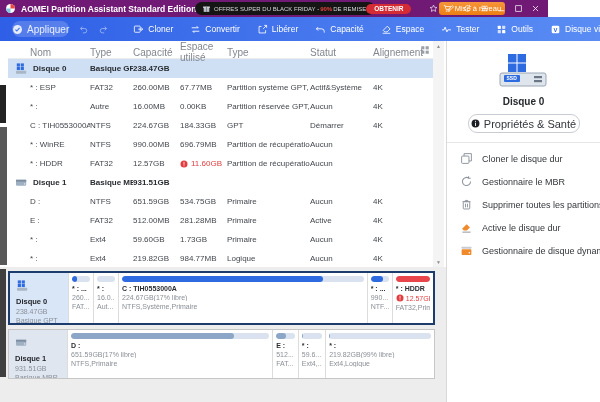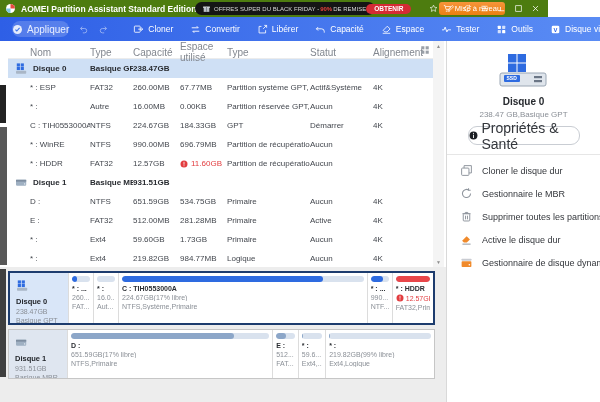--- a/index.html
+++ b/index.html
@@ -2,21 +2,21 @@
 <html><head>
 <meta charset="utf-8">
 <style>
   html,body{margin:0;padding:0;background:#666;}
   .app{position:relative;width:600px;height:402px;background:#fff;overflow:hidden;
        font-family:"Liberation Sans",sans-serif;-webkit-font-smoothing:antialiased;}
   .icn{display:inline-block;flex:none;}
   .icn svg{display:block;width:100%;height:100%;}
 
   
-  .titlebar{position:absolute;left:0;top:0;width:548px;height:17px;background:#4d7c0f;
+  .titlebar{position:absolute;left:0;top:0;width:548px;height:17px;background:#701a75;
             display:flex;align-items:center;color:#fff;}
   .applogo{width:11px;height:11px;margin-left:5px;}
   .title-text{font-size:8.5px;font-weight:bold;margin-left:5px;white-space:nowrap;}
   .promo{position:absolute;left:195px;top:2px;width:180px;height:13px;background:#151515;
          border-radius:7px;display:flex;align-items:center;color:#d8d8d8;font-size:6px;
          white-space:nowrap;}
   .gifticn{width:9px;height:9px;margin:0 3px 0 7px;}
   .promo .discount{color:#e8413c;font-weight:bold;margin:0 1px;}
   .promo .cta{margin-left:auto;margin-right:2px;background:#d52b35;color:#fff;border-radius:6px;
               padding:0 8px;height:10px;line-height:10px;font-weight:bold;font-size:6.5px;}
@@ -87,21 +87,21 @@
   
   .sidebar{position:absolute;left:446px;top:41px;width:154px;height:361px;background:#fff;
            border-left:1px solid #d9d9d9;box-sizing:border-box;}
   .ssd-wrap{position:relative;width:60px;height:38px;margin:12px auto 0;}
   .ssdicn{width:60px;height:38px;}
   .ssd-label{position:absolute;left:10px;top:22px;background:#2e6be0;color:#fff;font-size:5px;
              font-weight:bold;padding:1px 3px;border-radius:1px;line-height:5px;}
   .sb-disk-name{text-align:center;font-size:10px;font-weight:bold;color:#25282d;margin-top:5px;}
   .sb-disk-info{text-align:center;font-size:8px;color:#8a8f96;margin-top:3px;}
   .health-btn{margin:7px auto 0;width:110px;height:17px;border:1px solid #c9cdd3;border-radius:9px;
-              display:flex;align-items:center;justify-content:center;gap:4px;font-size:14px;color:#33363b;}
+              display:flex;align-items:center;justify-content:center;gap:4px;font-size:11px;color:#33363b;}
   .infoicn{width:9px;height:9px;}
   .sb-divider{height:1px;background:#e6e6e6;margin:9px 0 4px 0;}
   .action-item{display:flex;align-items:center;gap:9px;height:23px;padding-left:13px;
                font-size:9px;color:#34373c;white-space:nowrap;}
   .sbicn{width:13px;height:13px;}
 </style>
 </head>
 <body>
 
 <div class="app">
@@ -604,21 +604,20 @@
               <rect x="14" y="10.5" width="8.5" height="8.5"></rect>
               <rect x="23.5" y="10.5" width="8.5" height="8.5"></rect>
             </g>
             <rect x="6" y="20" width="46" height="13" rx="2" fill="#dfe5ec" stroke="#9aa6b4"></rect>
             <rect x="40" y="23" width="8" height="2.2" fill="#6b7686"></rect>
             <rect x="40" y="27" width="8" height="2.2" fill="#6b7686"></rect>
           </svg></span>
       <span class="ssd-label">SSD</span>
     </div>
     <div class="sb-disk-name">Disque 0</div>
-    <div class="sb-disk-info">238.47 GB,Basique GPT</div>
     <div class="health-btn">
       <span class="icn infoicn">
           <svg viewBox="0 0 16 16">
             <circle cx="8" cy="8" r="7" fill="#1c1f24"></circle>
             <rect x="7.2" y="6.6" width="1.6" height="5.8" fill="#fff"></rect>
             <rect x="7.2" y="3.3" width="1.6" height="1.9" fill="#fff"></rect>
           </svg>
         </span>
       <span>Propriétés &amp; Santé</span>
     </div>

